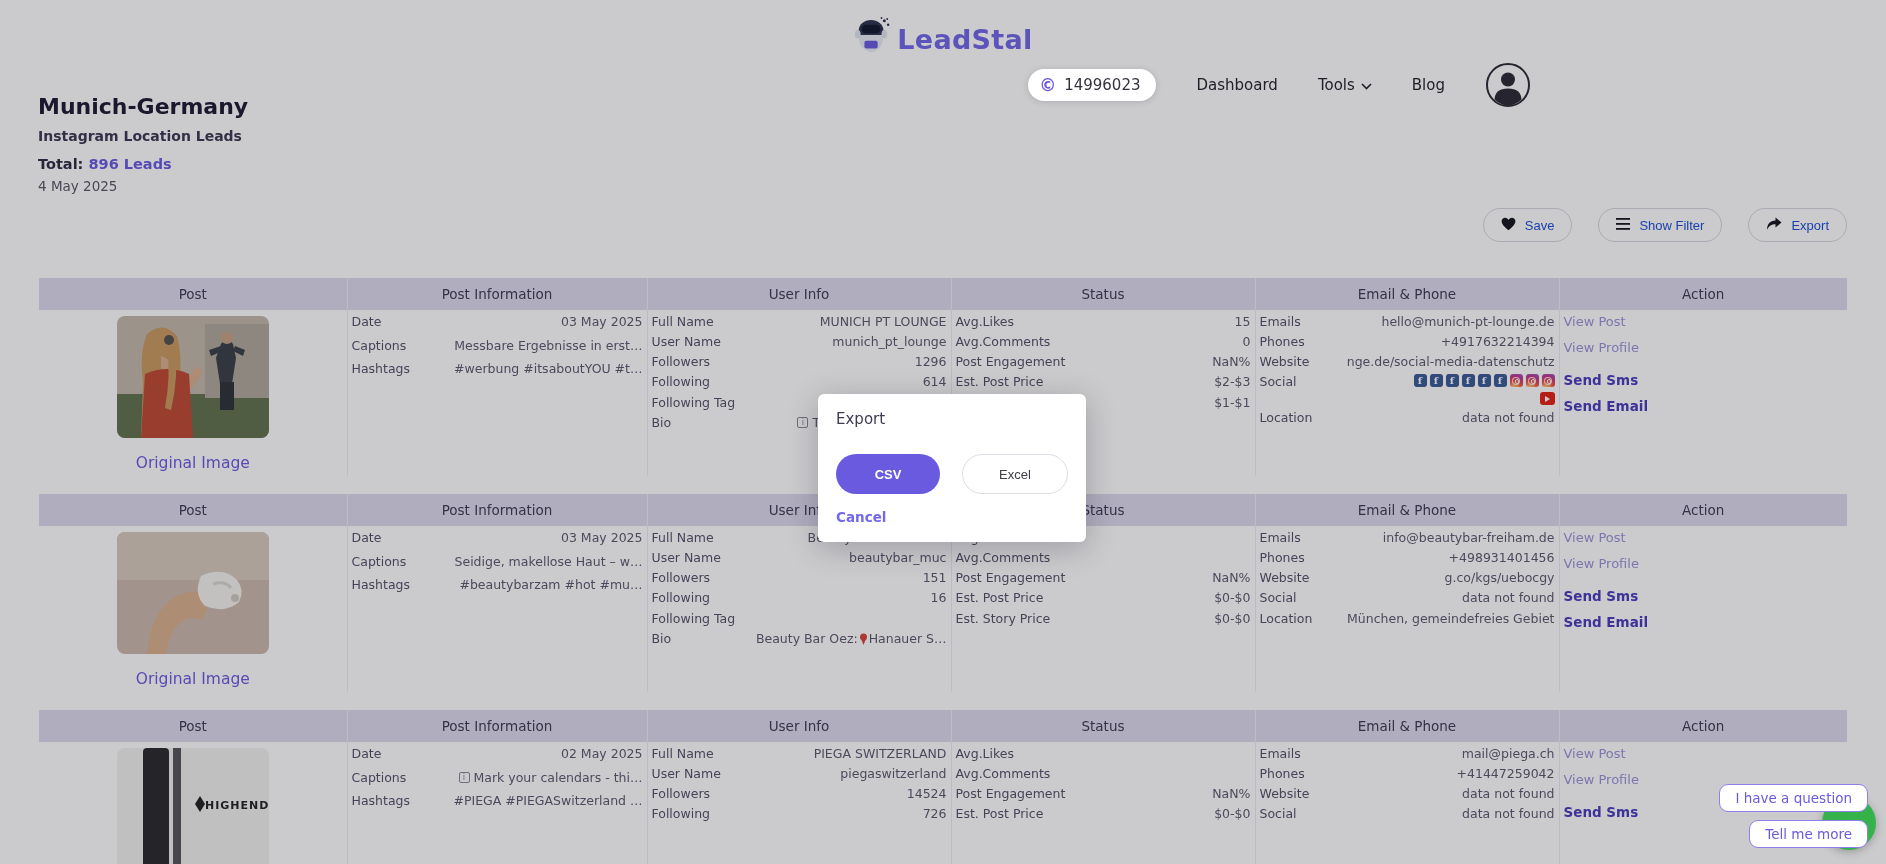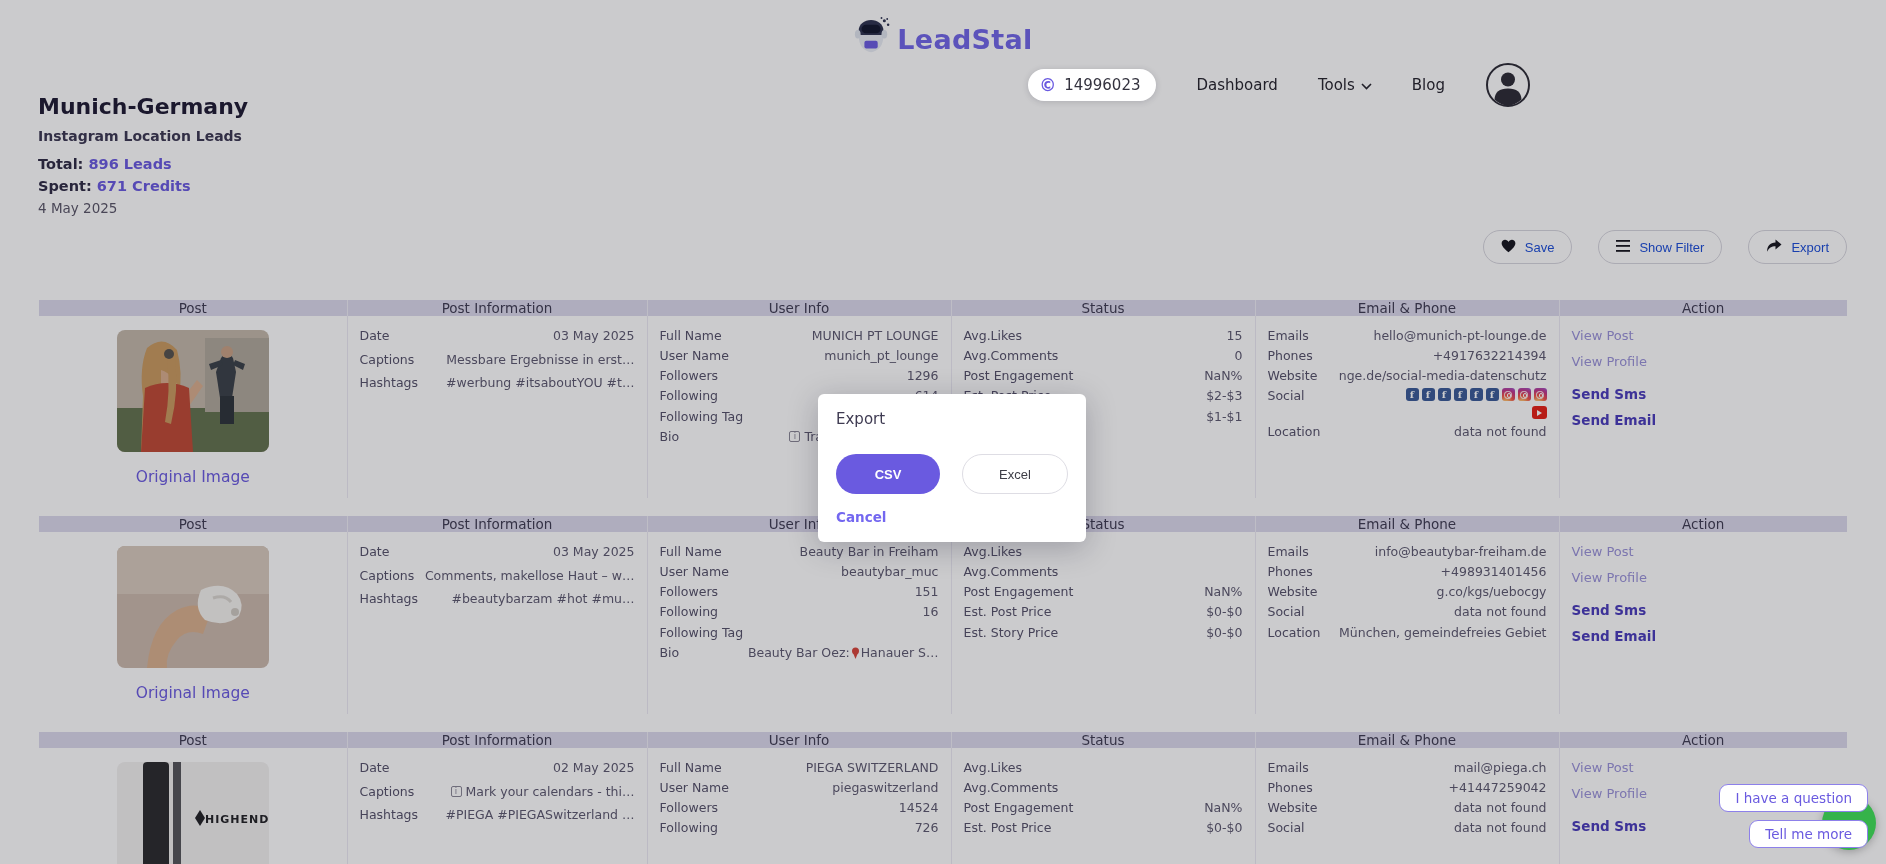--- a/index.html
+++ b/index.html
@@ -29,24 +29,24 @@
   .page-date { font-size:13.5px; color:#5a5668; margin-top:3px; }
 
   
   .toolbar { display:flex; justify-content:flex-end; gap:26px; padding-right:39px; margin-top:14px; }
   .tb-btn { height:34px; padding:0 17px; border:1px solid #d7d6de; border-radius:17px; background:#fff;
     display:flex; align-items:center; gap:9px; font-size:13px; color:#1d4ed8; cursor:pointer; }
 
   
   .leads { margin:36px 39px 0; }
   table.lead { width:1808px; border-collapse:collapse; table-layout:fixed; margin-bottom:18px; }
-  table.lead th { background:#dcd9ec; font-size:13.5px; font-weight:500; color:#3e3b52; padding:0 4px;
+  table.lead th { background:#dcd9ec; font-size:13.5px; font-weight:500; color:#3e3b52; padding:8px 4px;
     border-left:1px solid #efedf7;margin-left:42px; }
   table.lead th:first-child { border-left:none; }
-  table.lead td { vertical-align:top; padding:12px; border-left:1px solid #eceaf4; }
+  table.lead td { vertical-align:top; padding:4px; border-left:1px solid #eceaf4; }
   table.lead td:first-child { border-left:none; text-align:center; }
 
   .kv { display:flex; justify-content:space-between; align-items:flex-start; font-size:12.5px;
     color:#5d5970; margin-bottom:4.5px; line-height:1.25; }
   .kv .k { color:#55516a; white-space:nowrap; margin-right:10px; }
   .kv .v { text-align:center; white-space:nowrap; overflow:hidden; }
   .kv.spaced { margin-bottom:8px; }
   .bio-offset { padding-right:112px; }
 
   .post-img { width:152px; height:122px; border-radius:8px; overflow:hidden; margin:2px auto 0; display:block; }
@@ -148,24 +148,20 @@
   </div>
 </div>
 
 <div class="page-head">
   <div class="page-title">Munich-Germany</div>
   <div class="page-sub">Instagram Location Leads</div>
   <div class="meta-line">
     <span>Total:</span>
     <span class="val">896 Leads</span>
   </div>
-  <div class="meta-line">
-    <span>Spent:</span>
-    <span class="val">671 Credits</span>
-  </div>
   <div class="page-date">4 May 2025</div>
 </div>
 
 <div class="toolbar">
   <button class="tb-btn">
     <span>
       <svg width="15" height="14" viewBox="0 0 24 22">
           <path d="M12 21 C5 15 1 11 1 6.5 C1 3 3.7 1 6.5 1 C9 1 11 2.5 12 4.5 C13 2.5 15 1 17.5 1 C20.3 1 23 3 23 6.5 C23 11 19 15 12 21 Z" fill="#17161f"></path>
         </svg>
     </span>
@@ -365,21 +361,21 @@
         </svg>
         <span class="orig-link">Original Image</span>
       </td>
       <td>
         <div class="kv spaced">
               <span class="k">Date</span>
               <span class="v">03 May 2025</span>
             </div>
         <div class="kv spaced">
               <span class="k">Captions</span>
-              <span class="v">Comments, makellose Haut – w…</span>
+              <span class="v">Seidige, makellose Haut – w…</span>
             </div>
         <div class="kv">
               <span class="k">Hashtags</span>
               <span class="v">#beautybarzam #hot #mu…</span>
             </div>
       </td>
       <td>
         <div class="kv">
               <span class="k">Full Name</span>
               <span class="v">Beauty Bar in Freiham</span>

